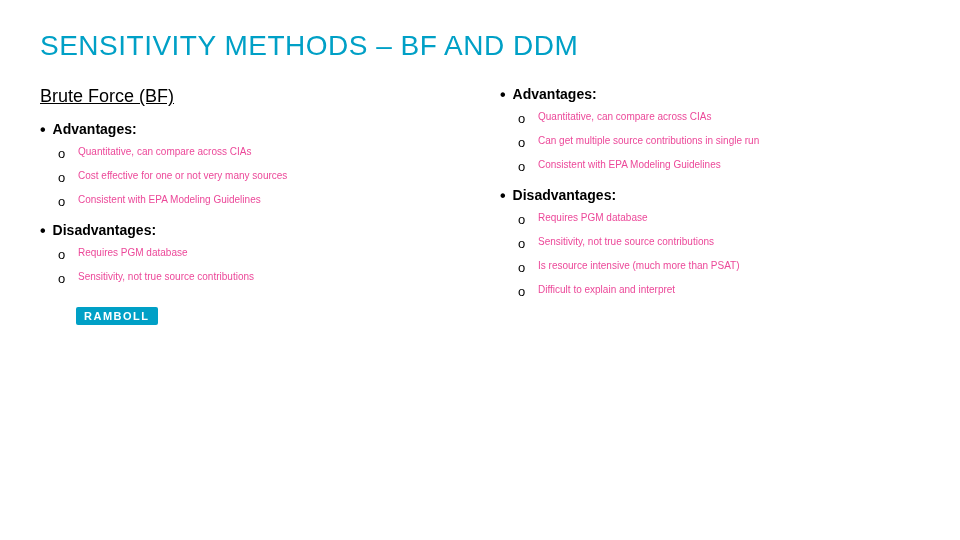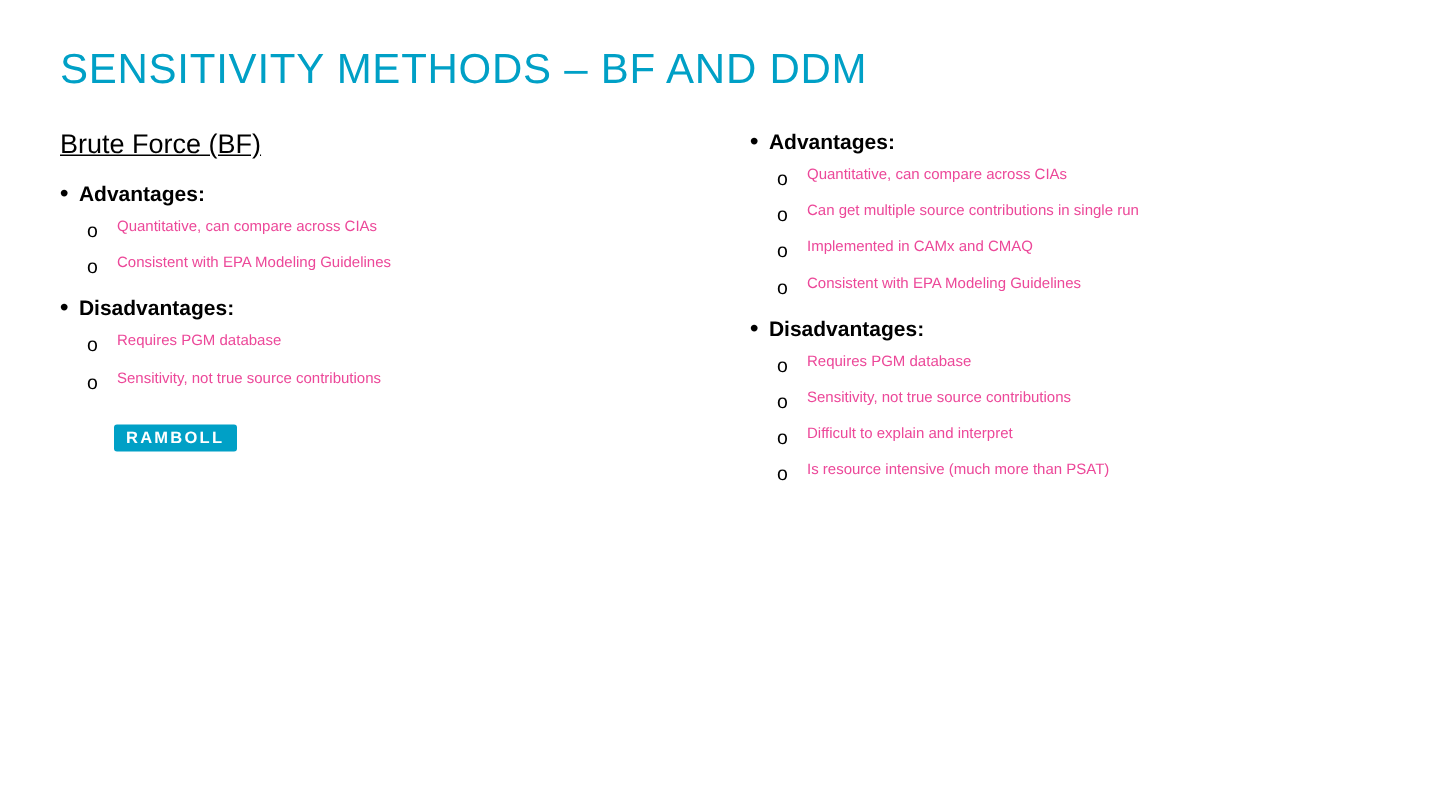--- a/index.html
+++ b/index.html
@@ -92,45 +92,45 @@
 
 <div class="page-title">SENSITIVITY METHODS – BF AND DDM</div>
 
 <div class="columns">
 <div class="column">
       <div class="col-title">Brute Force (BF)</div>
       <div class="bullet-section">
         <div class="bullet-label">Advantages:</div>
         <ul class="sub-list">
           <li>Quantitative, can compare across CIAs</li>
+          <li>Cost effective for one or not very many sources</li>
           <li>Consistent with EPA Modeling Guidelines</li>
         </ul>
       </div>
       <div class="bullet-section">
         <div class="bullet-label">Disadvantages:</div>
         <ul class="sub-list">
           <li>Requires PGM database</li>
           <li>Sensitivity, not true source contributions</li>
         </ul>
       </div>
       <div class="logo-bar"><span class="logo">RAMBOLL</span></div>
     </div>
     <div class="column">
       <div class="bullet-section">
         <div class="bullet-label">Advantages:</div>
         <ul class="sub-list">
           <li>Quantitative, can compare across CIAs</li>
           <li>Can get multiple source contributions in single run</li>
-          <li>Implemented in CAMx and CMAQ</li>
           <li>Consistent with EPA Modeling Guidelines</li>
         </ul>
       </div>
       <div class="bullet-section">
         <div class="bullet-label">Disadvantages:</div>
         <ul class="sub-list">
           <li>Requires PGM database</li>
           <li>Sensitivity, not true source contributions</li>
+          <li>Is resource intensive (much more than PSAT)</li>
           <li>Difficult to explain and interpret</li>
-          <li>Is resource intensive (much more than PSAT)</li>
         </ul>
       </div>
     </div>
   </div>
 
 </body></html>

